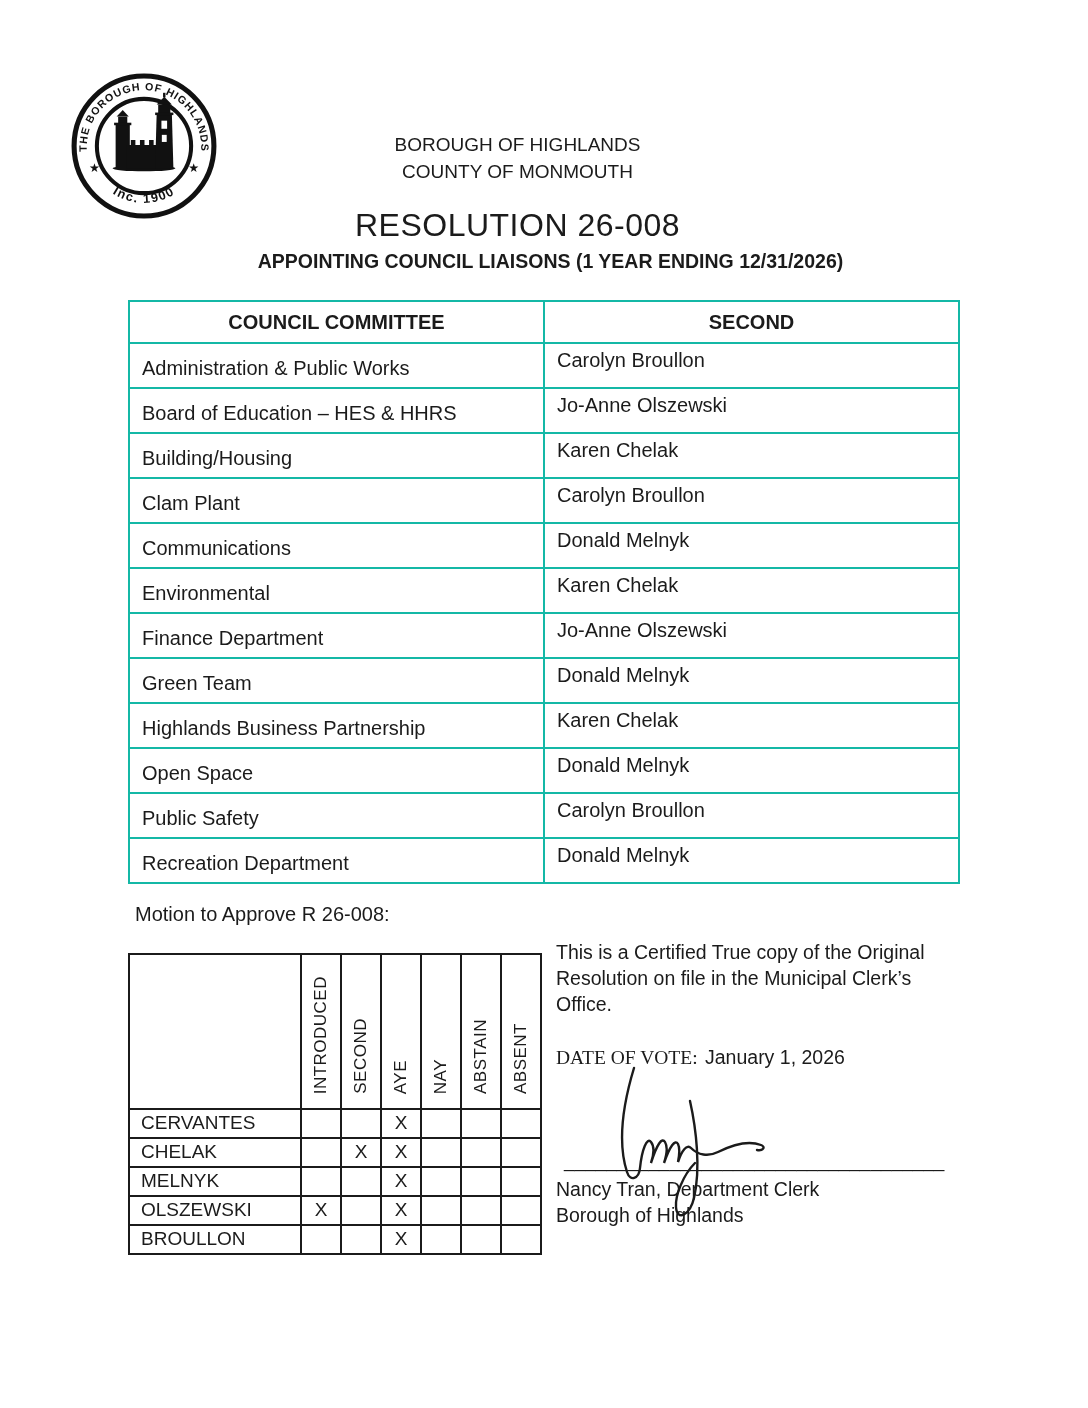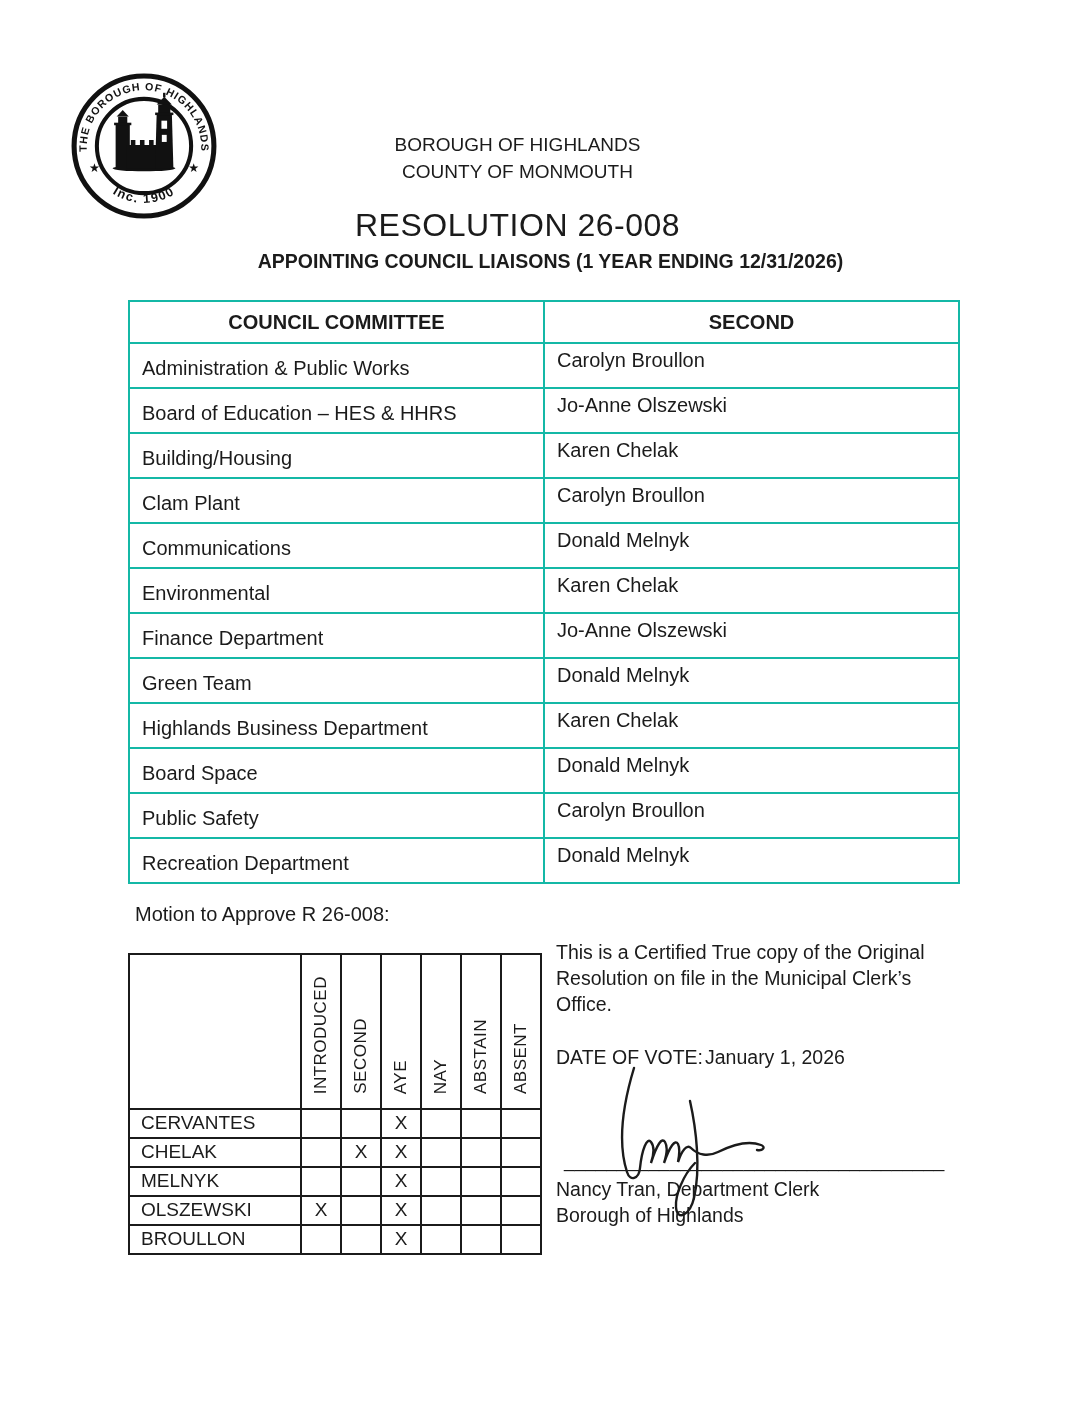--- a/index.html
+++ b/index.html
@@ -50,21 +50,21 @@
   }
   .vote-table td { height:24px; font-size:19px;border-radius:6px; }
   .vote-table td.name { padding:0 4px 2px 11px; vertical-align:middle; }
   .vote-table td.mark { text-align:center; vertical-align:middle; padding-bottom:2px; }
   
   .cert-block {
     position:absolute; left:556px; top:939px; width:405px;
     font-size:19.5px; line-height:26px;
   }
   .date-row { margin-top:27px; }
-  .date-label { display:inline-block; width:149px; }
+  .date-label { display:inline-block; width:149px;font-family:Liberation Serif, serif; }
   
   .signature-svg { position:absolute; left:590px; top:1056px; pointer-events:none; }
   .sig-line { position:absolute; left:564px; top:1150px; font-size:19px; white-space:nowrap; }
   .sig-name { position:absolute; left:556px; top:1178px; font-size:19.5px; }
   .sig-org  { position:absolute; left:556px; top:1204px; font-size:19.5px; }
 </style>
 </head>
 <body>
 
 <div class="page">
@@ -151,25 +151,25 @@
         </tr>
         <tr>
           <td class="committee">Finance Department</td>
           <td class="liaison">Jo-Anne Olszewski</td>
         </tr>
         <tr>
           <td class="committee">Green Team</td>
           <td class="liaison">Donald Melnyk</td>
         </tr>
         <tr>
-          <td class="committee">Highlands Business Department</td>
+          <td class="committee">Highlands Business Partnership</td>
           <td class="liaison">Karen Chelak</td>
         </tr>
         <tr>
-          <td class="committee">Board Space</td>
+          <td class="committee">Open Space</td>
           <td class="liaison">Donald Melnyk</td>
         </tr>
         <tr>
           <td class="committee">Public Safety</td>
           <td class="liaison">Carolyn Broullon</td>
         </tr>
         <tr>
           <td class="committee">Recreation Department</td>
           <td class="liaison">Donald Melnyk</td>
         </tr>

